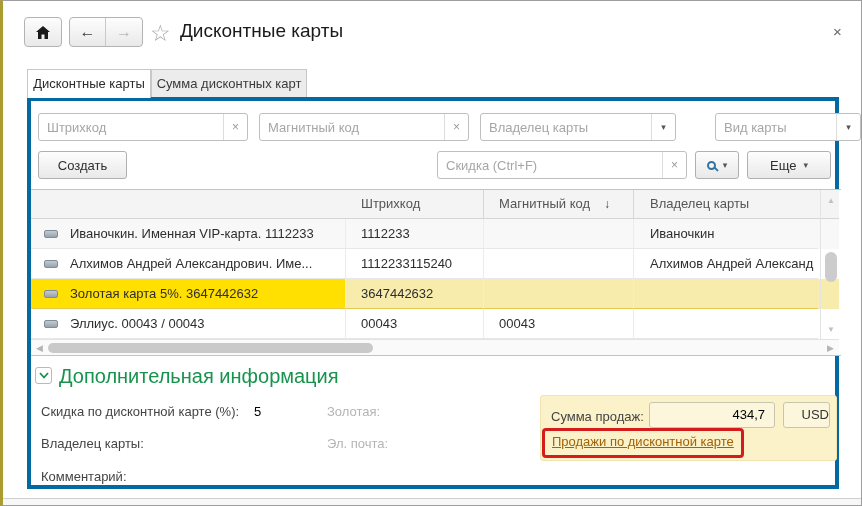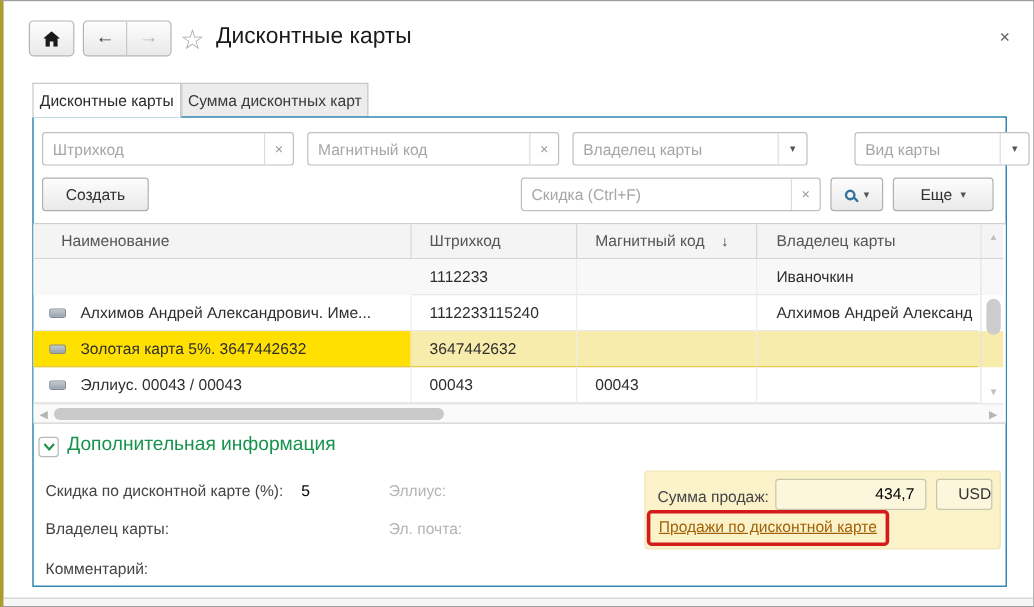--- a/index.html
+++ b/index.html
@@ -22,21 +22,21 @@
   .close-x { position:absolute; left:830px; top:22px; font-size:15px; color:#666; cursor:pointer; }
 
   
   .tab { position:absolute; top:68px; height:29px; line-height:28px; text-align:center;
          border:1px solid #c8c8c8; font-size:13px; }
   .tab-active { left:24px; width:124px; background:#fff; border-bottom:none; z-index:3; color:#2b2b2b; }
   .tab-idle   { left:148px; width:156px; background:#ececec; color:#3a3a3a; }
 
   
   .panel { position:absolute; left:24px; top:96px; width:812px; height:392px;
-           background:#fff; border:1px solid #0369a1; z-index:2; }
+           background:#fff; border:4px solid #0369a1; z-index:2; }
 
   
   .inp { position:absolute; height:28px; border:1px solid #bfbfbf; border-radius:3px; background:#fff;
          display:flex; align-items:center; }
   .inp .ph { flex:1; padding-left:8px; color:#a6a6a6; white-space:nowrap; overflow:hidden; }
   .inp .side { width:24px; height:100%; border-left:1px solid #dcdcdc; display:flex; align-items:center; justify-content:center; }
   .clear-x { color:#9a9a9a; font-size:12px; }
   .combo-arrow { color:#555; font-size:9px; }
   .f1 { left:7px;  top:12px; width:210px; }
   .f2 { left:228px; top:12px; width:210px; }
@@ -86,21 +86,21 @@
   .vsb .up { position:absolute; top:6px; left:6px; color:#c0c0c0; font-size:8px; }
   .vsb .dn { position:absolute; bottom:6px; left:6px; color:#c0c0c0; font-size:8px; }
   .vsb .thumb { position:absolute; top:62px; left:4px; width:12px; height:30px; background:#ccc; border-radius:6px; }
   
   .hsb { position:absolute; left:0; bottom:0; width:808px; height:16px; background:#fafafa; border-top:1px solid #e3e3e3; }
   .hsb .lt { position:absolute; left:5px; top:3px; color:#b5b5b5; font-size:9px; }
   .hsb .rt { position:absolute; right:5px; top:3px; color:#b5b5b5; font-size:9px; }
   .hsb .thumb { position:absolute; left:17px; top:3px; width:325px; height:10px; background:#c9c9c9; border-radius:5px; }
   .chev-btn { position:absolute; left:4px; top:266px; width:17px; height:17px; border:1px solid #b9b9b9;
               border-radius:3px; background:#fff; display:flex; align-items:center; justify-content:center; }
-  .grp-title { position:absolute; left:28px; top:264px; font-size:16px; color:#17934d; }
+  .grp-title { position:absolute; left:28px; top:264px; font-size:20px; color:#17934d; }
   .lbl { color:#444; }
   .lbl-dim { color:#b4b4b4; }
   .row-a { position:absolute; top:303px; }
   .row-b { position:absolute; top:335px; }
   .row-c { position:absolute; top:368px; }
   .x1 { left:10px; } .xval { left:223px; color:#000; } .x2 { left:296px; }
 
   .sum-panel { position:absolute; left:509px; top:294px; width:297px; height:66px;
                background:#fbf2ca; border:1px solid #f0e4b2; border-radius:3px; }
   .sum-label { position:absolute; left:10px; top:13px; color:#444; }
@@ -181,29 +181,29 @@
       <span class="mag-glass"></span>
       <span class="combo-arrow">▾</span>
     </div>
     <div class="cmd-btn btn-more">
       <span>Еще</span>
       <span class="combo-arrow">▾</span>
     </div>
 
     <div class="table">
       <div class="thead">
-        <div class="hcell h-name">Наименование</div>
         <div class="hcell h-bar">Штрихкод</div>
         <div class="hcell h-mag">
           <span>Магнитный код</span><span class="sort-arrow">↓</span>
         </div>
         <div class="hcell h-own" style="border-right:none;">Владелец карты</div>
       </div>
 
       <div class="trow stripe" style="top:29px;">
+        <div class="cell c-name"><span class="card-icon"></span><span>Иваночкин. Именная VIP-карта. 1112233</span></div>
         <div class="cell c-bar">1112233</div>
         <div class="cell c-mag"></div>
         <div class="cell c-own" style="border-right:none;">Иваночкин</div>
       </div>
       <div class="trow" style="top:59px;">
         <div class="cell c-name"><span class="card-icon"></span><span>Алхимов Андрей Александрович. Име...</span></div>
         <div class="cell c-bar">1112233115240</div>
         <div class="cell c-mag"></div>
         <div class="cell c-own" style="border-right:none;">Алхимов Андрей Александ</div>
       </div>
@@ -234,21 +234,21 @@
 
     <div class="chev-btn">
       <svg width="10" height="7" viewBox="0 0 10 7">
         <polyline points="1,1 5,5.5 9,1" fill="none" stroke="#17934d" stroke-width="1.8"></polyline>
       </svg>
     </div>
     <div class="grp-title">Дополнительная информация</div>
 
     <div class="row-a x1 lbl">Скидка по дисконтной карте (%):</div>
     <div class="row-a xval">5</div>
-    <div class="row-a x2 lbl-dim">Эллиус:</div>
+    <div class="row-a x2 lbl-dim">Золотая:</div>
 
     <div class="row-b x1 lbl">Владелец карты:</div>
     <div class="row-b x2 lbl-dim">Эл. почта:</div>
 
     <div class="row-c x1 lbl">Комментарий:</div>
 
     <div class="sum-panel">
       <div class="sum-label">Сумма продаж:</div>
       <div class="sum-field">434,7</div>
       <div class="cur-field">USD</div>

